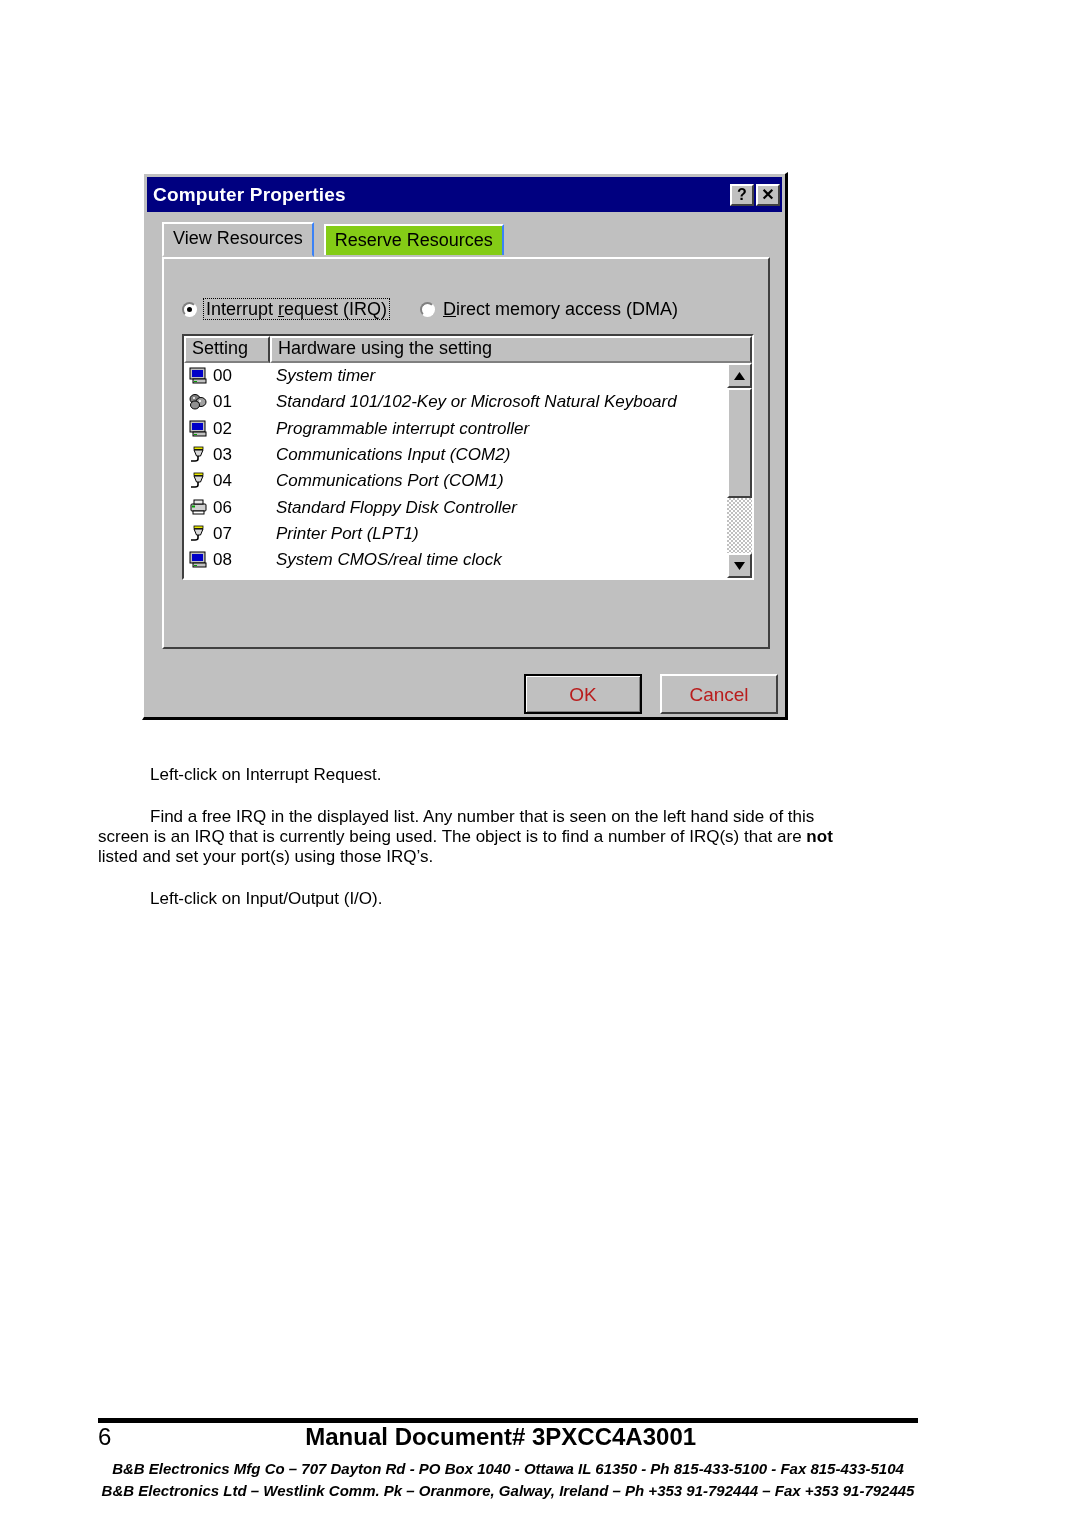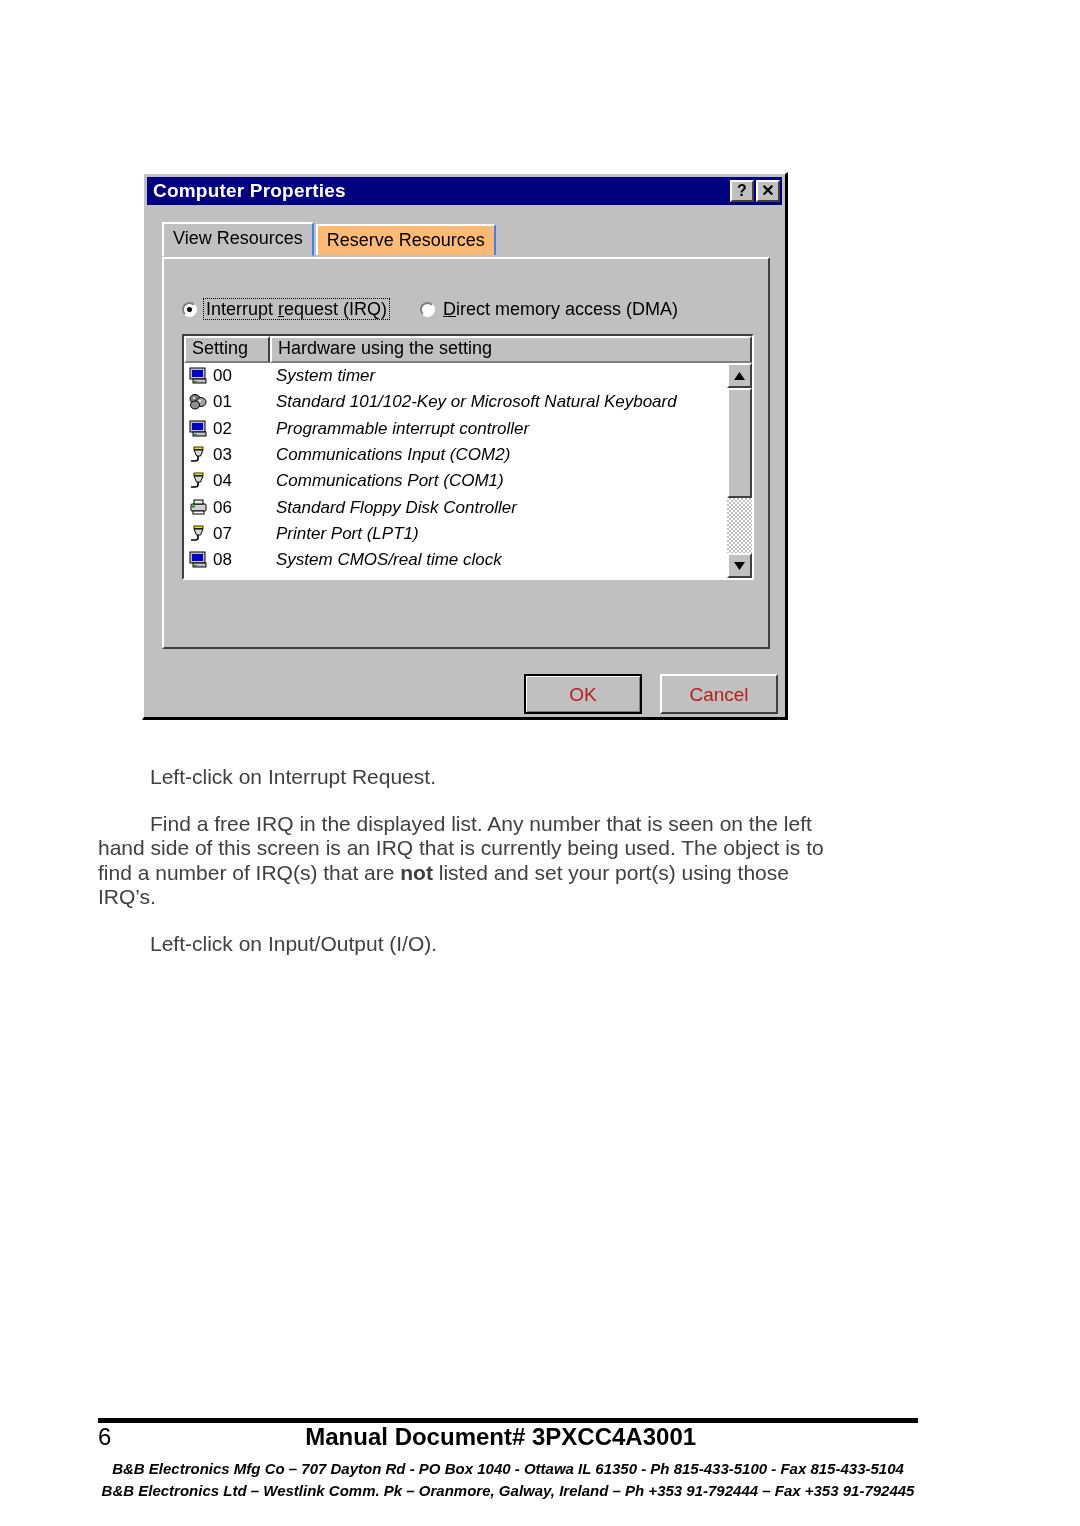--- a/index.html
+++ b/index.html
@@ -25,21 +25,21 @@
     height: 548px;
     background: #c0c0c0;
     border-top: 2px solid #ffffff;
     border-left: 2px solid #ffffff;
     border-right: 3px solid #000000;
     border-bottom: 3px solid #000000;
     box-sizing: border-box;
     padding: 3px;
   }
   .win-titlebar {
-    height: 28px;
+    height: 35px;
     background: #000080;
     display: flex;
     align-items: center;
     padding: 0 2px 0 6px;
     box-sizing: border-box;
   }
   .win-title-text {
     color: #ffffff;
     font-weight: bold;
     font-size: 19px;
@@ -90,22 +90,22 @@
     position: relative;
   }
   .tab.active {
     border-bottom: 2px solid #c0c0c0;
     margin-bottom: -2px;
     padding-bottom: 8px;
     z-index: 5;
   }
   .tab.inactive {
     margin-bottom: 0px;
-    margin-left: 2px;
-    background: #fdba74;
+    margin-left: 10px;
+    background: #84cc16;
   }
 
   .tabpanel {
     position: absolute;
     left: 18px;
     top: 83px;
     width: 608px;
     height: 392px;
     background: #c0c0c0;
     border-top: 2px solid #ffffff;
@@ -303,23 +303,23 @@
     border: 2px solid #000000;
     box-shadow: inset 1px 1px 0 #ffffff, inset -1px -1px 0 #808080;
   }
 
   
   .bodytext {
     position: absolute;
     left: 98px;
     top: 765px;
     width: 740px;
-    font-size: 21px;
+    font-size: 17px;
     line-height: 1.17;
-    color: #404040;
+    color: #000000;
   }
   .bodytext p { margin: 0 0 22px 0; text-indent: 52px; }
   .bodytext p:last-child { margin-bottom: 0; }
   .bodytext b { font-weight: bold; }
 
   
   .footer-rule {
     position: absolute;
     left: 98px;
     top: 1418px;

